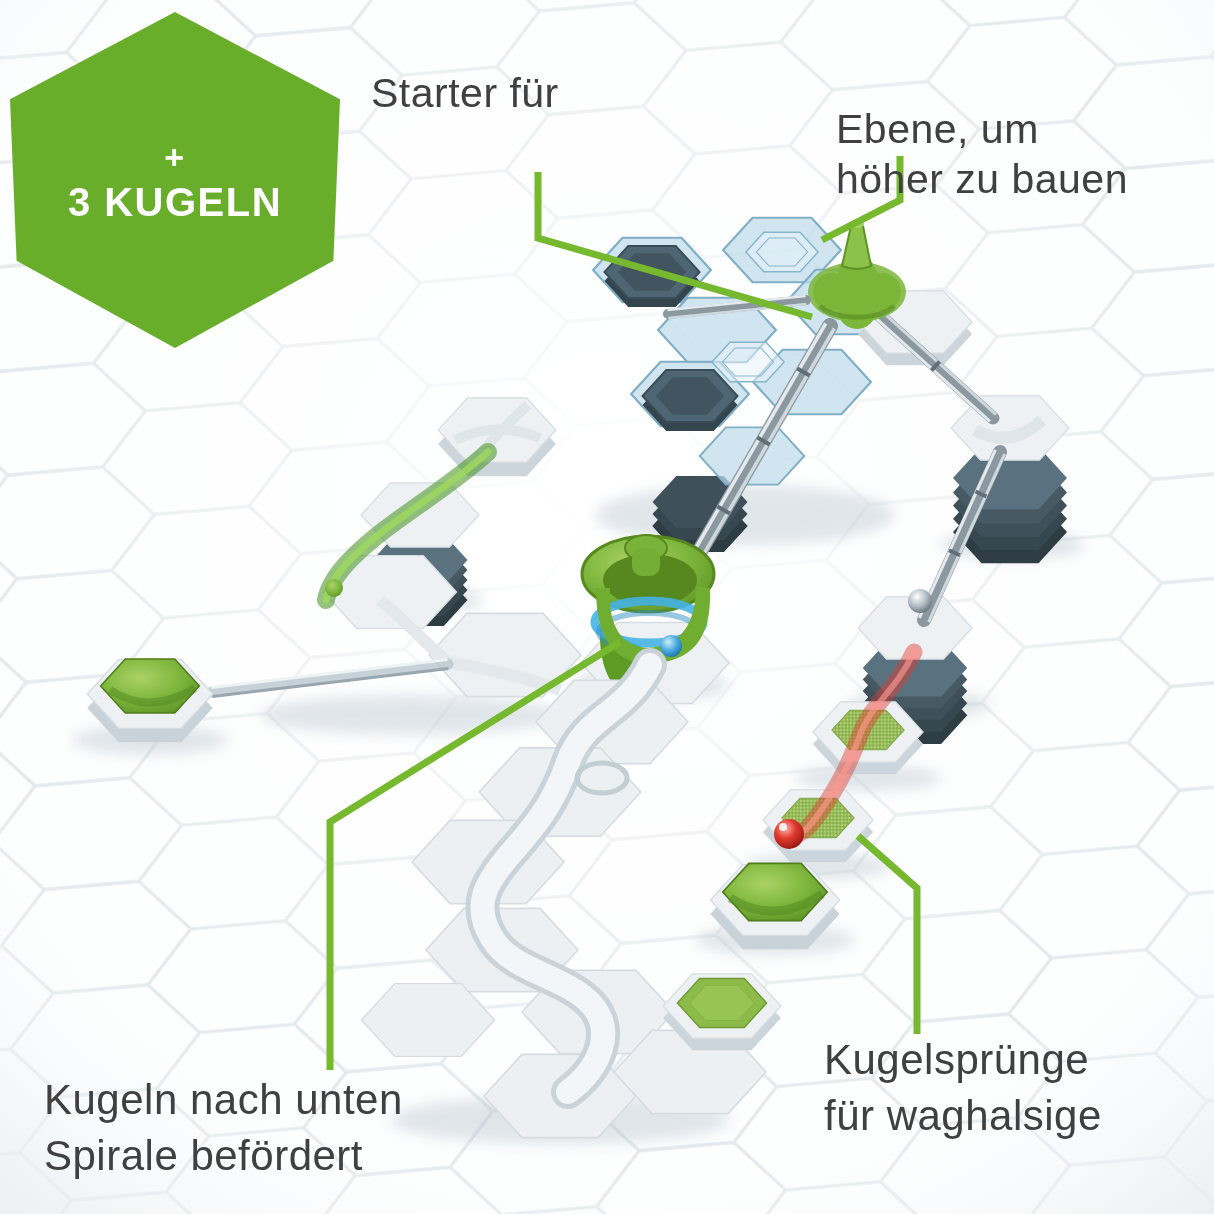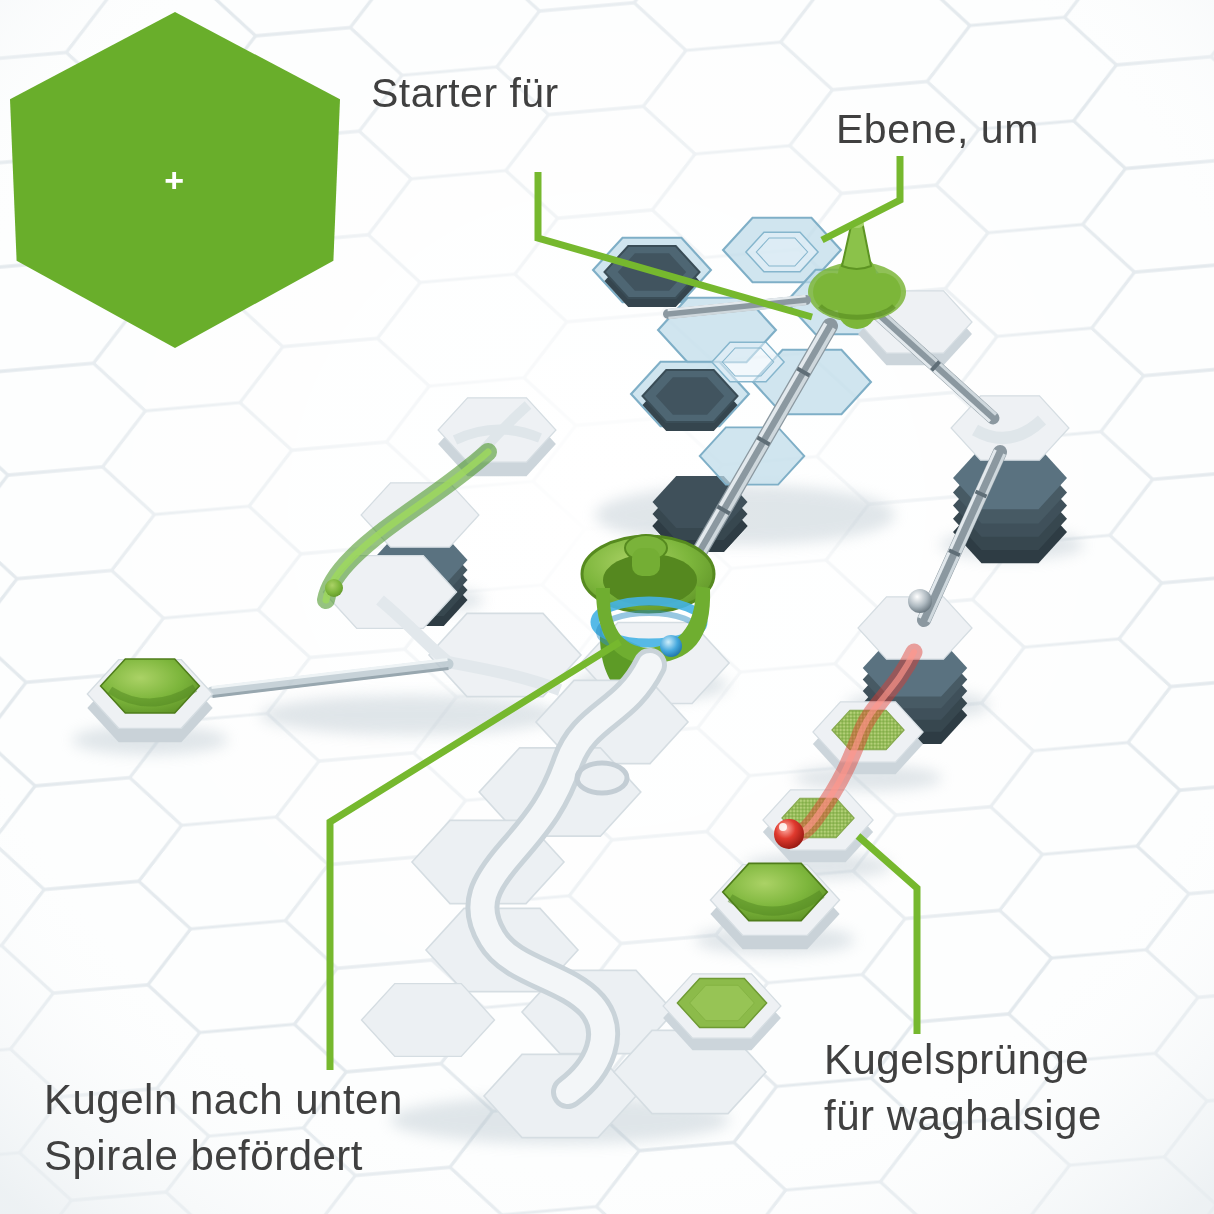--- a/index.html
+++ b/index.html
@@ -390,28 +390,30 @@
   <g fill="none" stroke="#76b82e" stroke-width="7">
     <path d="M538,172 L538,238 L812,317" stroke="#76b82e"></path>
     <path d="M900,156 L900,200 L822,240" stroke="#76b82e"></path>
     <path d="M620,642 L330,822 L330,1070" stroke="#76b82e"></path>
     <path d="M858,836 L917,888 L917,1034" stroke="#76b82e"></path>
   </g>
 </svg>
 
 <div class="badge">
   <span class="plus">+</span>
+  <span>3 KUGELN</span>
 </div>
 
 <div class="callout" style="left:371px;top:68px;">
   <span>Starter für</span>
 </div>
 
 <div class="callout" style="left:836px;top:68px;margin-top:36px;">
   <span>Ebene, um</span>
+  <span>höher zu bauen</span>
 </div>
 
 <div class="callout bottom" style="left:44px;top:1072px;">
   <span>Kugeln nach unten</span>
   <span>Spirale befördert</span>
 </div>
 
 <div class="callout bottom" style="left:824px;top:1032px;">
   <span>Kugelsprünge</span>
   <span>für waghalsige</span>

